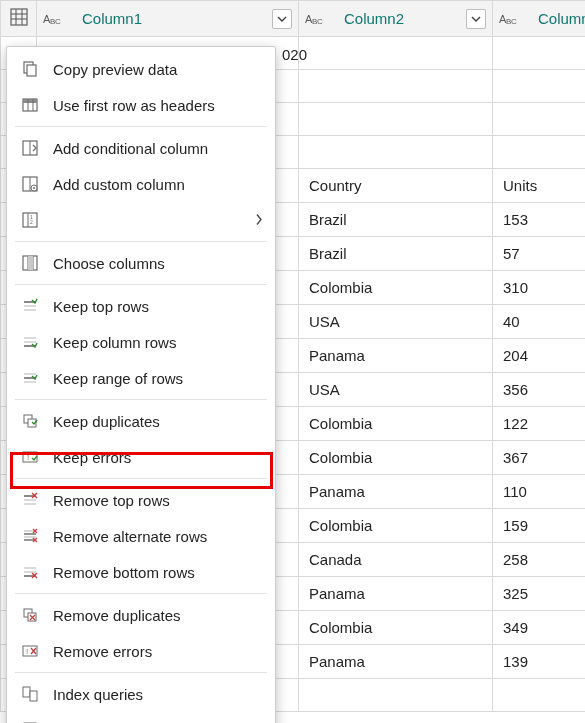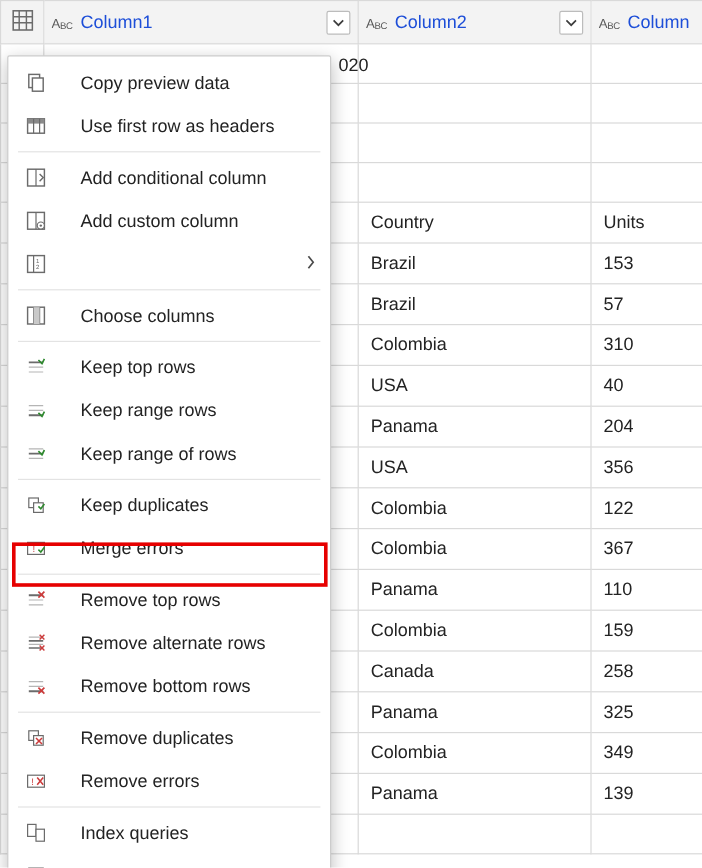--- a/index.html
+++ b/index.html
@@ -34,21 +34,21 @@
     height: 36px;
   }
   .th-inner {
     display: flex;
     align-items: center;
     padding: 0 6px;
     height: 100%;
     gap: 6px;
   }
   .th-type-icon svg { display:block; }
-  .th-text { flex: 1; font-size: 15px; color:#1d4ed8;}
+  .th-text { flex: 1; font-size: 15px; color:#0f766e;margin-left:15px;}
   .th-dd {
     width: 20px; height: 20px;
     display:flex;align-items:center;justify-content:center;
     border:1px solid #bcbcbc;
     background:#fff;
     border-radius:2px;
   }
   .corner-cell {
     width: 36px;
     display:flex;align-items:center;justify-content:center;
@@ -81,21 +81,21 @@
     font-size:15px;
     cursor:default;
     position:relative;
   }
   .ctx-icon{
     width:22px;height:22px;
     display:flex;align-items:center;justify-content:center;
     color:#5c5c5c;
     flex:none;
   }
-  .ctx-label{flex:1;margin-left:14px;}
+  .ctx-label{flex:1;}
   .ctx-sep{
     height:1px;background:#e3e3e3;margin:3px 8px;
   }
   .ctx-sub-arrow{
     position:absolute;right:12px;top:50%;transform:translateY(-50%);
   }
 
   .highlight-box{
     position:absolute;
     border:3px solid #e60000;
@@ -550,21 +550,21 @@
   </div>
   <div class="ctx-item">
     <span class="ctx-icon">
         <svg width="18" height="18" viewBox="0 0 18 18">
           <line x1="3" y1="5" x2="15" y2="5" stroke="#b5b5b5"></line>
           <line x1="3" y1="9" x2="15" y2="9" stroke="#b5b5b5"></line>
           <line x1="3" y1="13" x2="15" y2="13" stroke="#6b6b6b" stroke-width="1.6"></line>
           <path d="M11 11 L14 14 L16 10" fill="none" stroke="#2f8a2f" stroke-width="1.4"></path>
         </svg>
       </span>
-    <span class="ctx-label">Keep range rows</span>
+    <span class="ctx-label">Keep column rows</span>
   </div>
   <div class="ctx-item">
     <span class="ctx-icon">
         <svg width="18" height="18" viewBox="0 0 18 18">
           <line x1="3" y1="5" x2="15" y2="5" stroke="#b5b5b5"></line>
           <line x1="3" y1="9" x2="15" y2="9" stroke="#6b6b6b" stroke-width="1.6"></line>
           <line x1="3" y1="13" x2="15" y2="13" stroke="#b5b5b5"></line>
           <path d="M11 7 L14 10 L16 6" fill="none" stroke="#2f8a2f" stroke-width="1.4"></path>
         </svg>
       </span>
@@ -584,21 +584,21 @@
     <span class="ctx-label">Keep duplicates</span>
   </div>
   <div class="ctx-item">
     <span class="ctx-icon">
         <svg width="18" height="18" viewBox="0 0 18 18">
           <rect x="2" y="4" width="14" height="10" fill="none" stroke="#6b6b6b"></rect>
           <text x="6" y="12" font-size="8" fill="#c44">!</text>
           <path d="M11 10 L13 12 L16 8" fill="none" stroke="#2f8a2f" stroke-width="1.3"></path>
         </svg>
       </span>
-    <span class="ctx-label">Merge errors</span>
+    <span class="ctx-label">Keep errors</span>
   </div>
 
   <div class="ctx-sep"></div>
 
   <div class="ctx-item">
     <span class="ctx-icon">
         <svg width="18" height="18" viewBox="0 0 18 18">
           <line x1="3" y1="5" x2="15" y2="5" stroke="#6b6b6b" stroke-width="1.6"></line>
           <line x1="3" y1="9" x2="15" y2="9" stroke="#b5b5b5"></line>
           <line x1="3" y1="13" x2="15" y2="13" stroke="#b5b5b5"></line>

